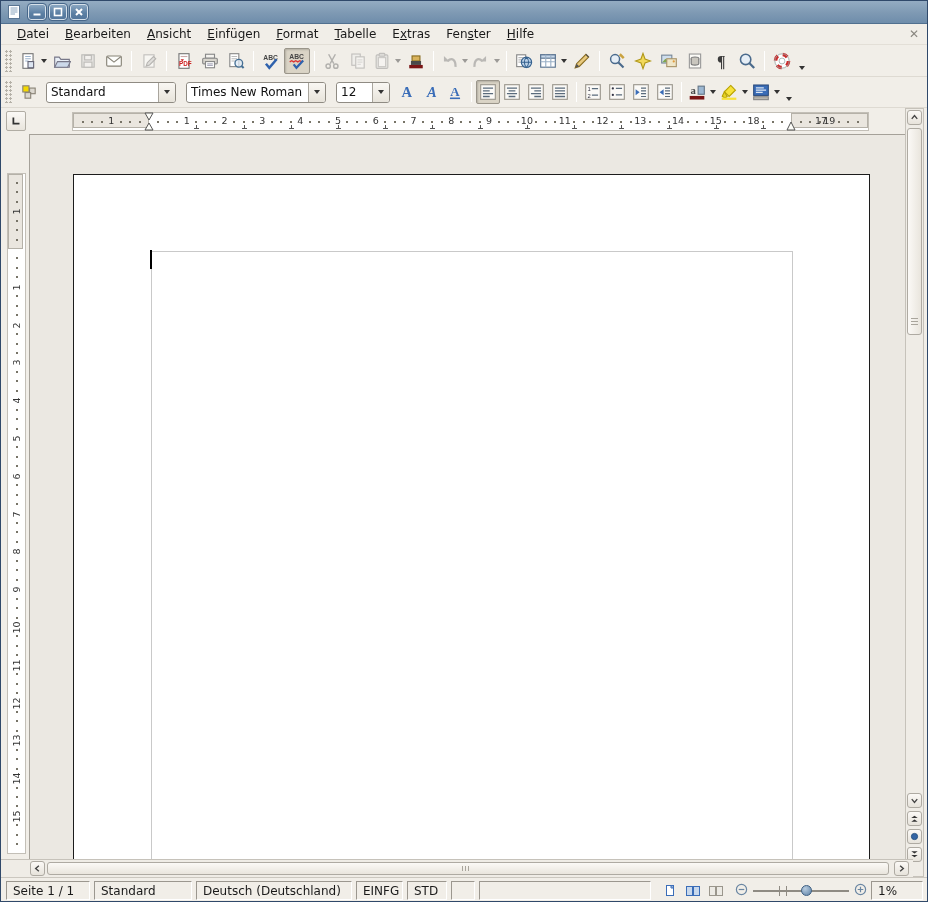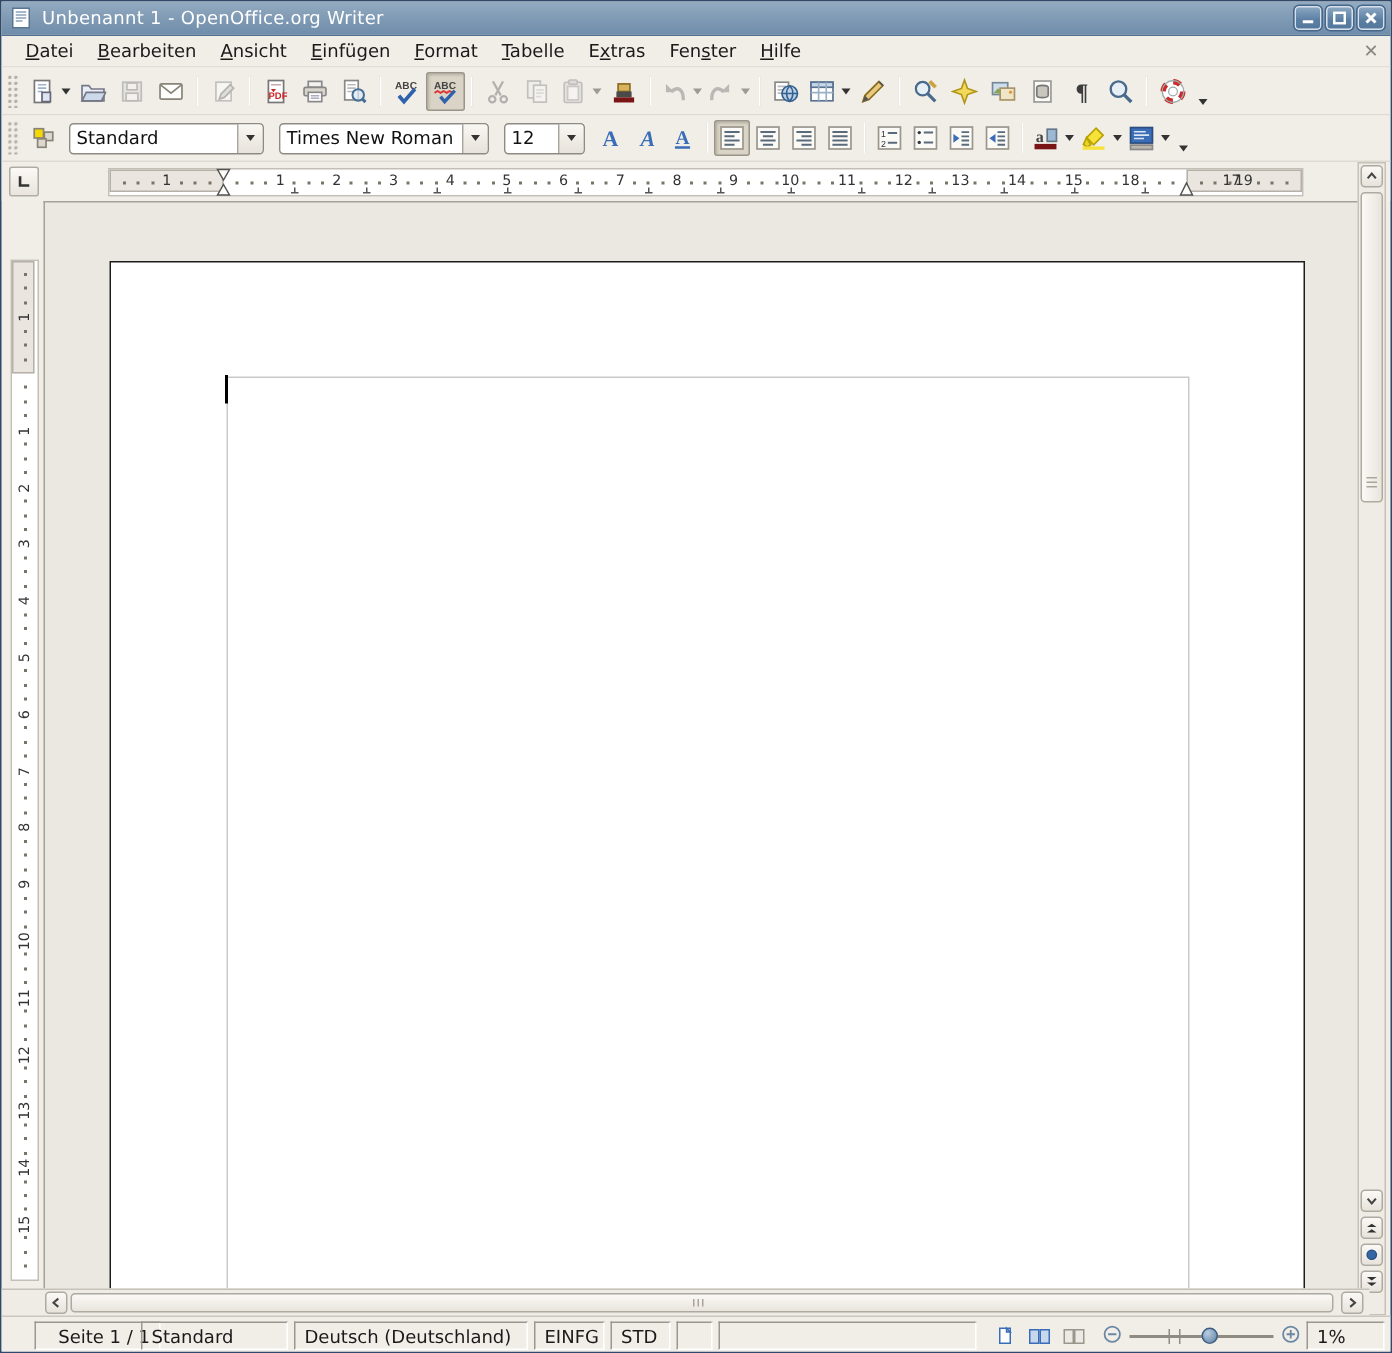--- a/index.html
+++ b/index.html
@@ -94,21 +94,20 @@
 
 <div class="window">
 
   <div class="titlebar">
     <span class="appicon">
       <svg viewBox="0 0 16 16" width="16" height="16">
           <rect x="2.5" y="1.5" width="11" height="13" fill="#fff" stroke="#5a7592"></rect>
           <path d="M4.5 4h7M4.5 6h7M4.5 8h7M4.5 10h4.5" stroke="#8aa4bd" stroke-width="1"></path>
         </svg>
     </span>
-    <span class="title">Unbenannt 1 - OpenOffice.org Writer</span>
     <span class="winbtns">
       <span class="winbtn">
           <svg viewBox="0 0 12 12" width="12" height="12">
             <path d="M2.5 8.5h7" stroke="#fff" stroke-width="2"></path>
           </svg>
         </span>
       <span class="winbtn">
           <svg viewBox="0 0 12 12" width="12" height="12">
             <rect x="2.5" y="2.5" width="7" height="7" fill="none" stroke="#fff" stroke-width="1.6"></rect>
           </svg>
@@ -781,21 +780,21 @@
         <div class="grip3h" style="left:420px;"></div>
     </div>
     <div class="sbtn" style="left:893px;top:1px;width:15px;height:15px;">
       <svg viewBox="0 0 12 12" width="11" height="11">
           <path d="M4.5 3L8 6l-3.5 3" stroke="#444" stroke-width="1.5" fill="none"></path>
         </svg>
     </div>
   </div>
 
   <div class="statusbar">
-    <div class="cell" style="left:22px;width:84px;text-align:right;">Seite 1 / 1</div>
+    <div class="cell" style="left:5px;width:84px;">Seite 1 / 1</div>
     <div class="cell" style="left:93px;width:98px;">Standard</div>
     <div class="cell center" style="left:195px;width:156px;">Deutsch (Deutschland)</div>
     <div class="cell center" style="left:355px;width:47px;">EINFG</div>
     <div class="cell center" style="left:406px;width:40px;">STD</div>
     <div class="cell" style="left:450px;width:24px;"></div>
     <div class="cell" style="left:478px;width:172px;"></div>
     <div class="viewbtn" style="left:658px;">
       <svg viewBox="0 0 16 16" width="16" height="16">
           <rect x="4.5" y="2.5" width="7" height="10" fill="#fff" stroke="#3a6db8"></rect>
           <path d="M9 2.5l2.5 2.5H9z" fill="#c8d8ec" stroke="#3a6db8"></path>

